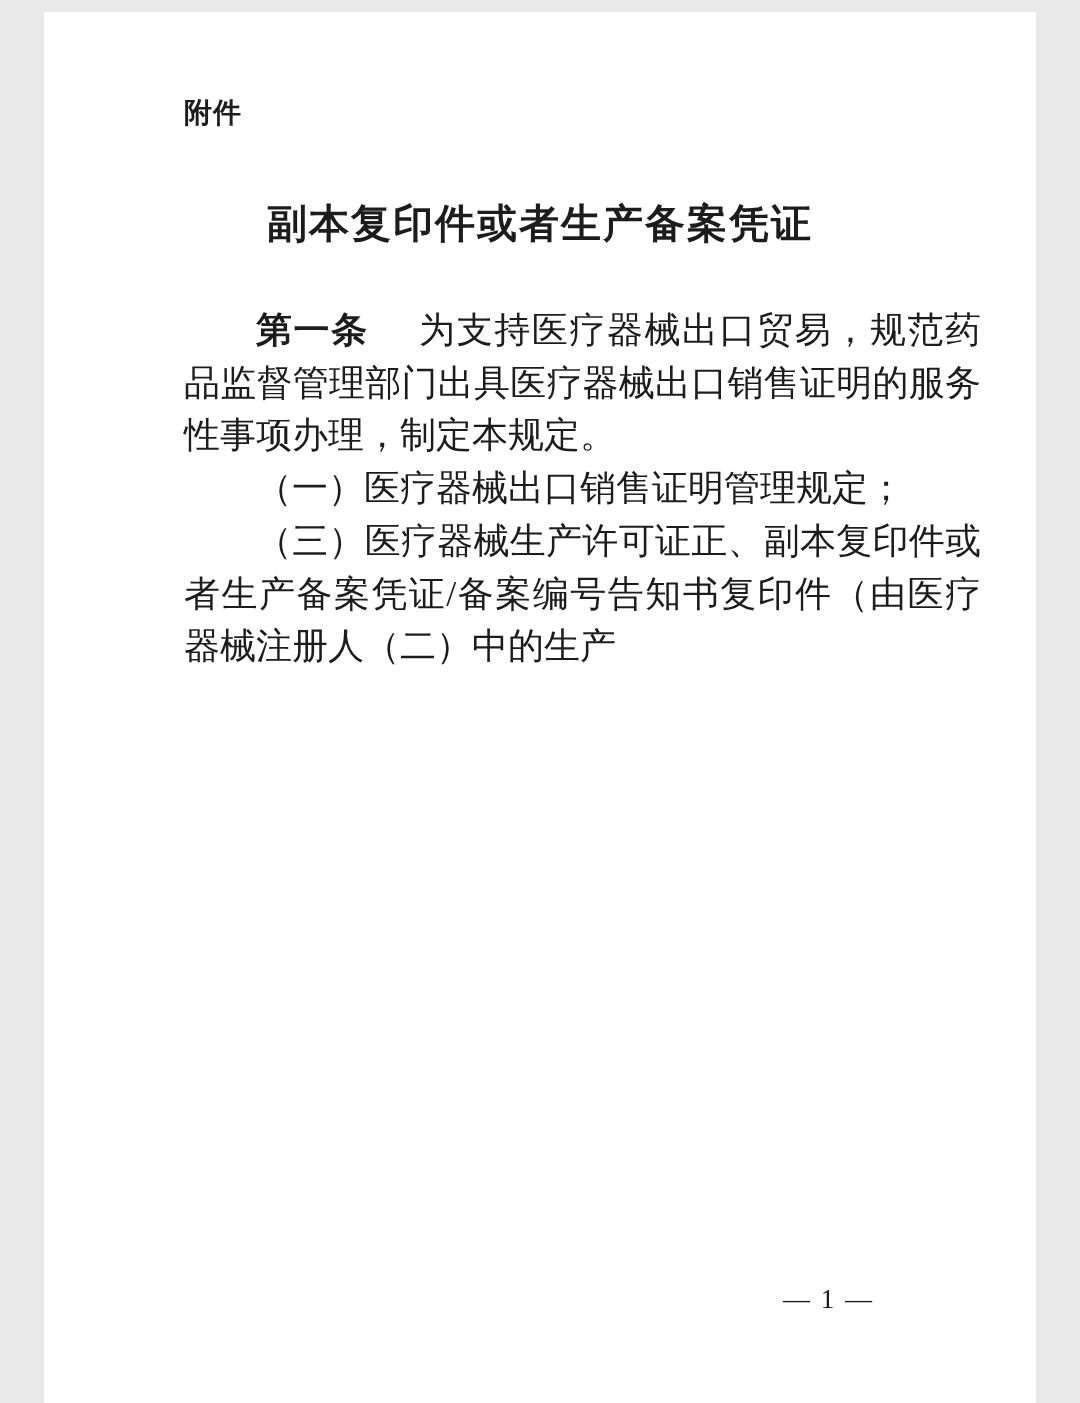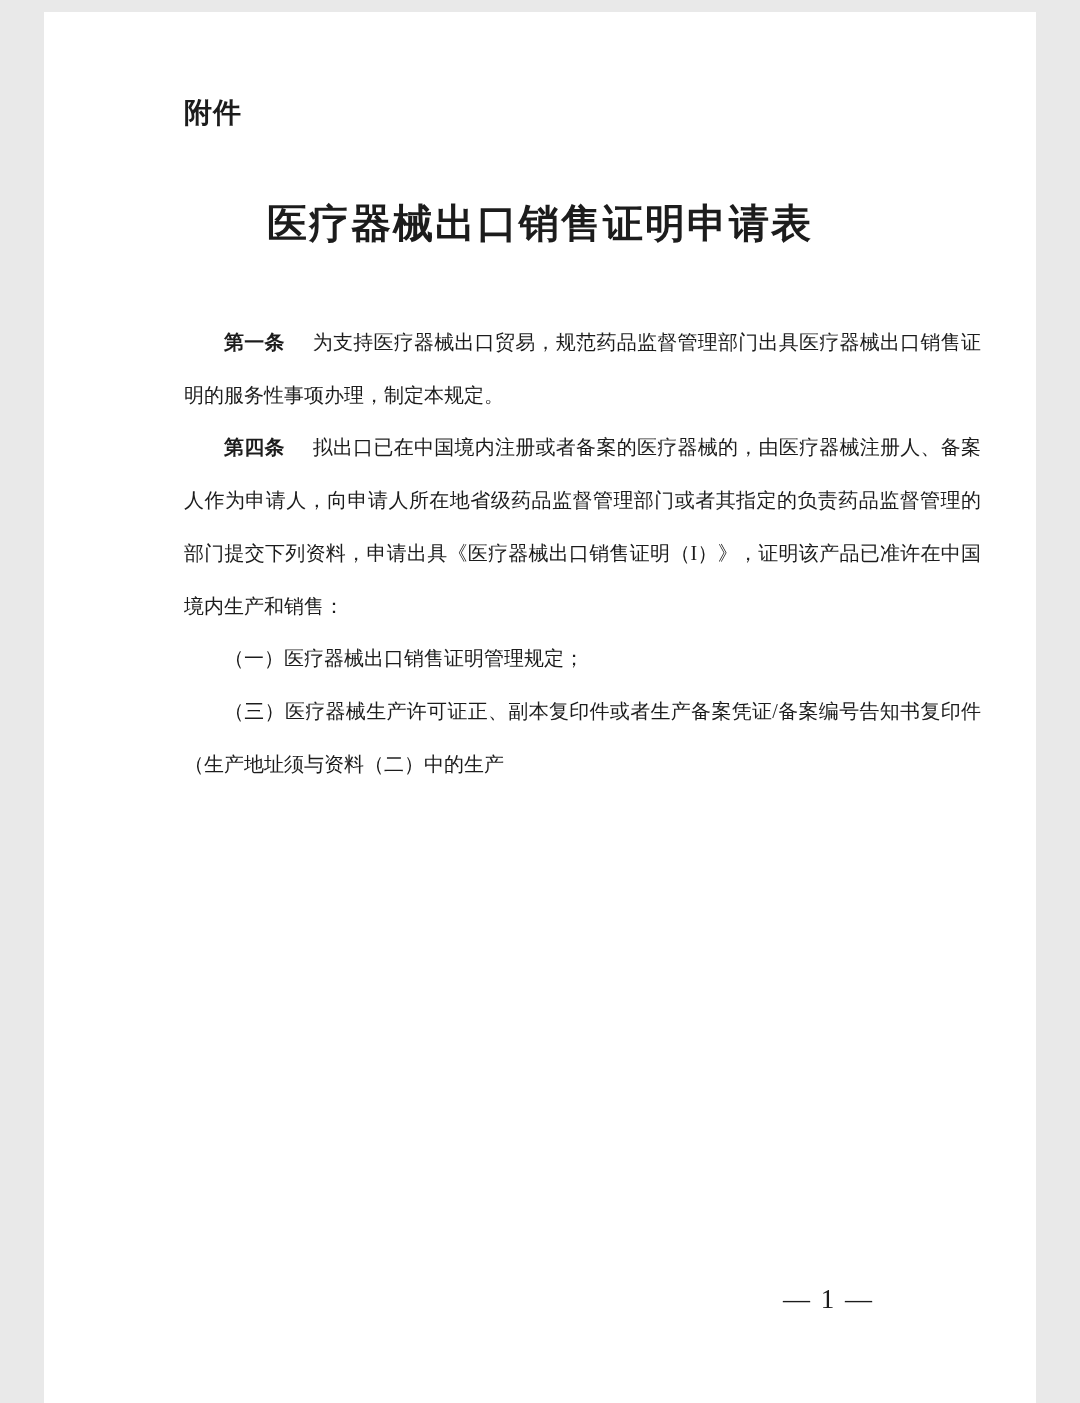--- a/index.html
+++ b/index.html
@@ -33,24 +33,24 @@
     margin: 0;
     text-align: center;
     font-family: "Liberation Sans", sans-serif;
     font-size: 40px;
     font-weight: bold;
     letter-spacing: 2px;
   }
   .doc-body {
     position: absolute;
     left: 140px;
-    top: 304px;
+    top: 292px;
     width: 797px;
     font-family: "Liberation Serif", serif;
-    font-size: 20px;
+    font-size: 36px;
     line-height: 52.7px;
     text-align: justify;
     text-align-last: left;
   }
   .doc-body p {
     margin: 0;
     padding: 0;
     text-indent: 2em;
   }
   .article-label {
@@ -67,32 +67,31 @@
     letter-spacing: 2px;
   }
 </style>
 </head>
 <body>
 
 <div class="page">
 
   <div class="attachment">附件</div>
 
-  <h1 class="doc-title">医疗器械出口销售证明申请表</h1>
+  <h1 class="doc-title">副本复印件或者生产备案凭证</h1>
 
   <div class="doc-body">
 
     <p class="article"><span class="article-label">第一条</span><span class="article-text">为支持医疗器械出口贸易，规范药品监督管理部门出具医疗器械出口销售证明的服务性事项办理，制定本规定。</span></p>
 
 
 
-    <p class="article"><span class="article-label">第四条</span><span class="article-text">拟出口已在中国境内注册或者备案的医疗器械的，由医疗器械注册人、备案人作为申请人，向申请人所在地省级药品监督管理部门或者其指定的负责药品监督管理的部门提交下列资料，申请出具《医疗器械出口销售证明（I）》，证明该产品已准许在中国境内生产和销售：</span></p>
 
     <p class="list-item">（一）医疗器械出口销售证明管理规定；</p>
 
 
-    <p class="list-item">（三）医疗器械生产许可证正、副本复印件或者生产备案凭证/备案编号告知书复印件（生产地址须与资料（二）中的生产</p>
+    <p class="list-item">（三）医疗器械生产许可证正、副本复印件或者生产备案凭证/备案编号告知书复印件（由医疗器械注册人（二）中的生产</p>
 
   </div>
 
   <div class="page-footer">— 1 —</div>
 
 </div>
 
 </body></html>

